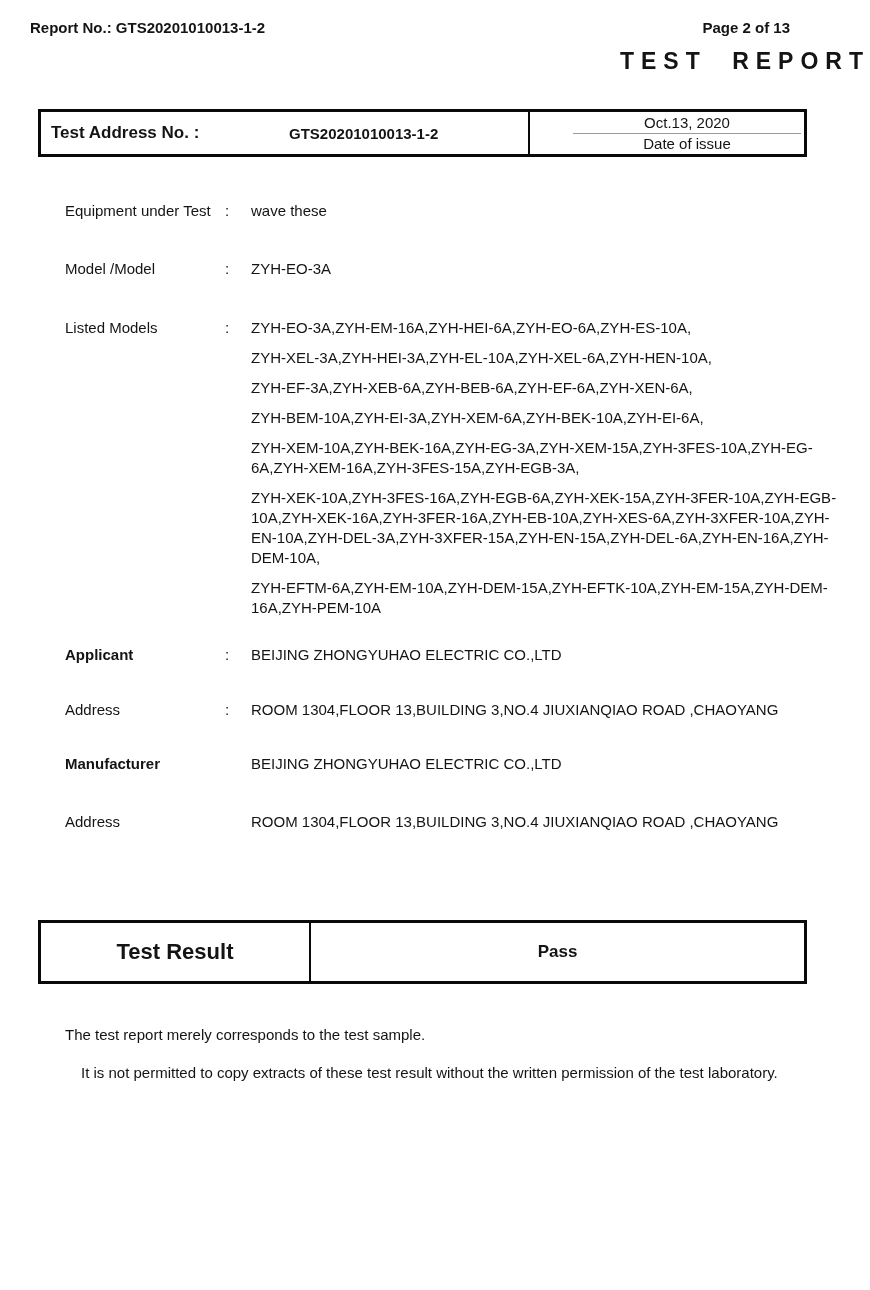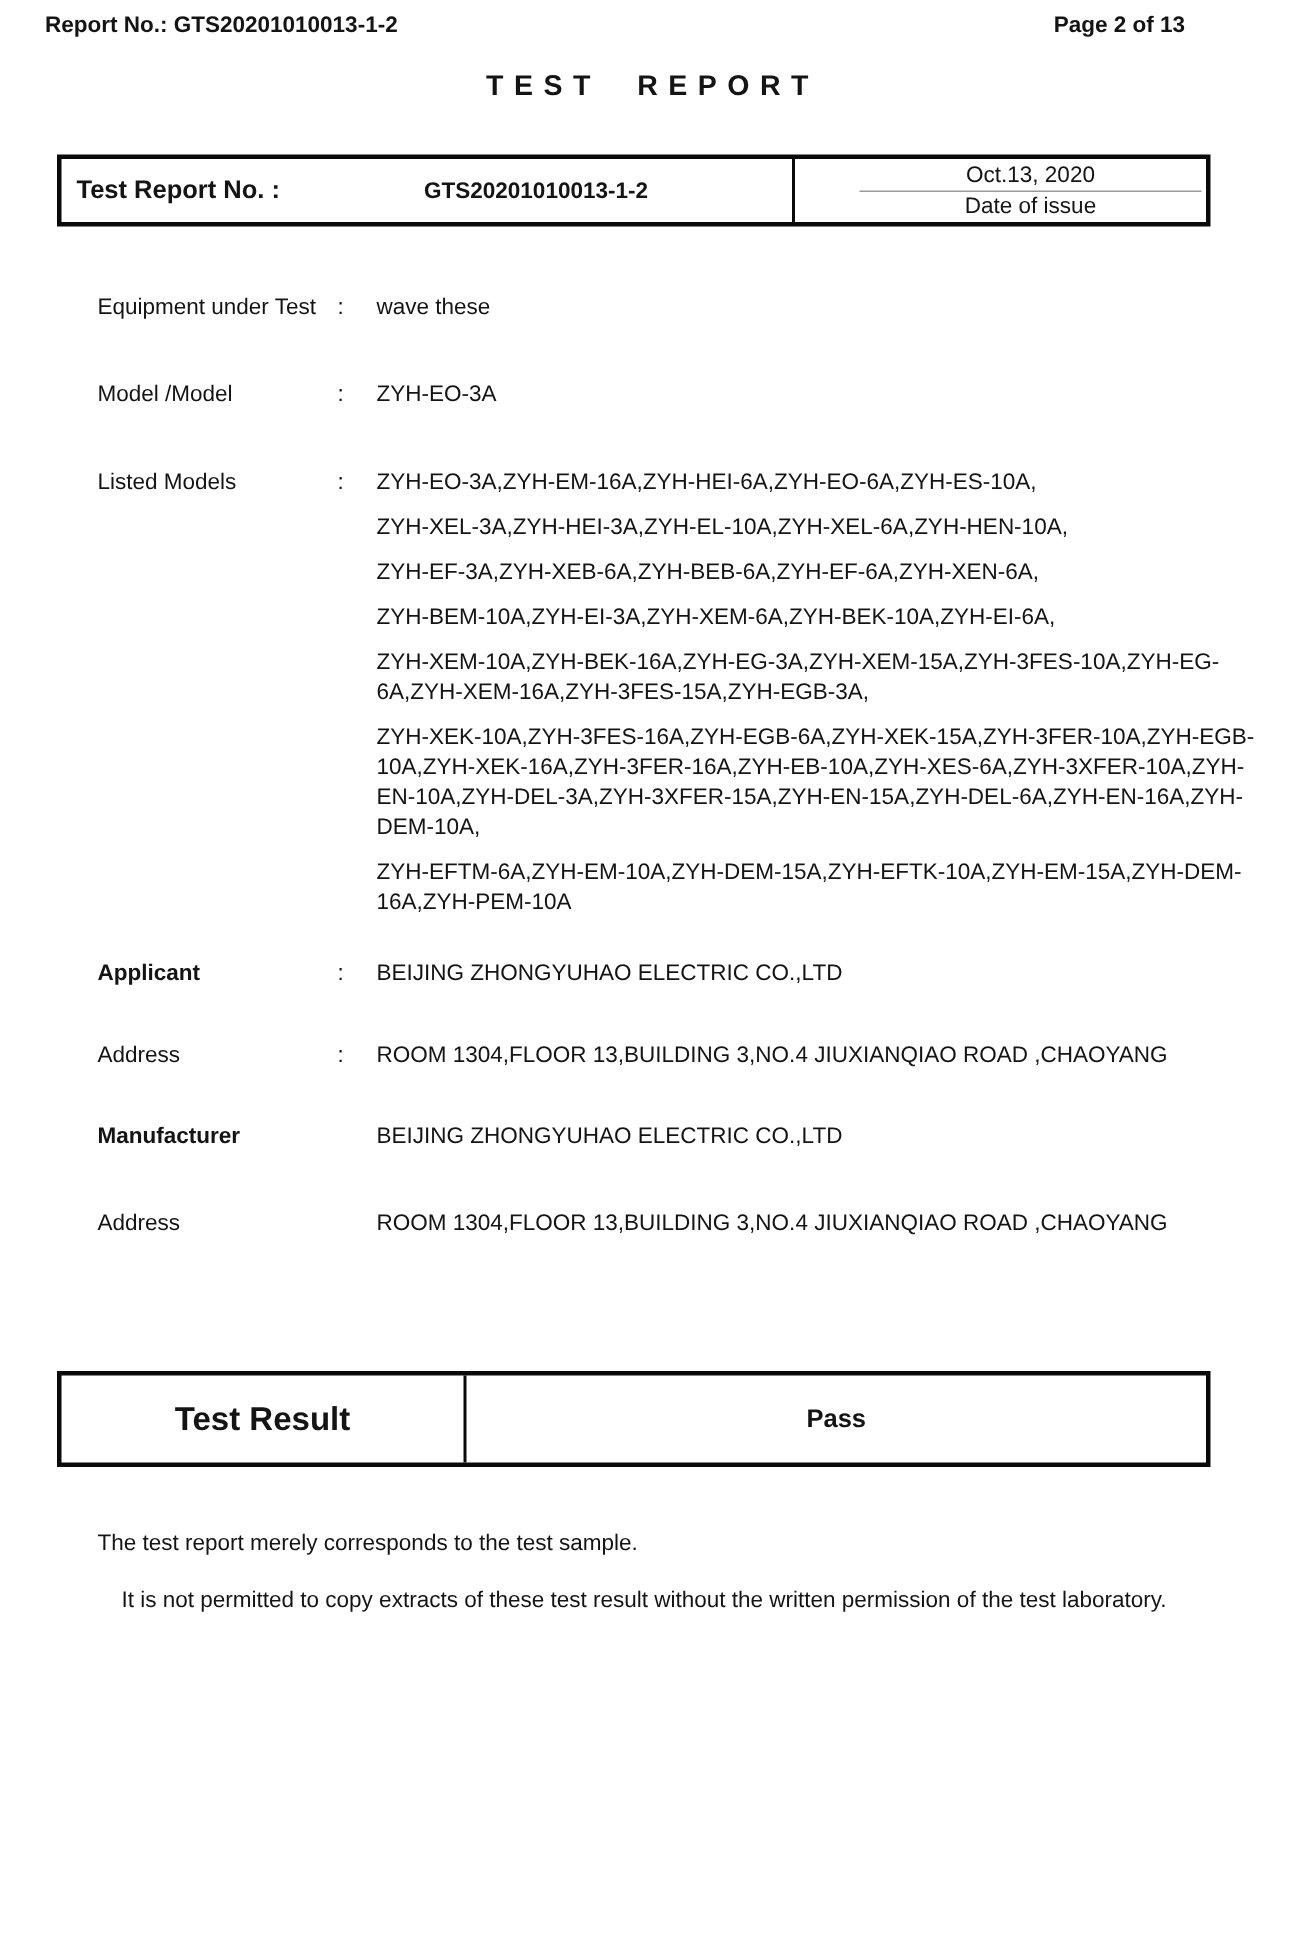--- a/index.html
+++ b/index.html
@@ -14,30 +14,30 @@
     width: 870px;
     height: 1290px;
     background: #ffffff;
     overflow: hidden;
   }
 
   
   .running-header {
     display: flex;
     justify-content: space-between;
-    padding: 8px 80px 0 30px;
+    padding: 19px 80px 0 30px;
     font-size: 15px;
     font-weight: bold;
   }
 
   
   .doc-title {
-    text-align: center;
-    margin-top: 22px;
-    font-size: 19px;
+    text-align: right;
+    margin-top: 12px;
+    font-size: 23px;
     font-weight: bold;
     letter-spacing: 7px;
     word-spacing: 12px;
   }
 
   
   .report-table {
     display: flex;
     margin: 34px 0 0 38px;
     width: 769px;
@@ -165,21 +165,21 @@
 
   <div class="running-header">
     <span>Report No.: GTS20201010013-1-2</span>
     <span>Page 2 of 13</span>
   </div>
 
   <div class="doc-title">TEST REPORT</div>
 
   <div class="report-table">
     <div class="left-cell">
-      <span class="rt-label">Test Report No. :</span>
+      <span class="rt-label">Test Address No. :</span>
       <span class="rt-number">GTS20201010013-1-2</span>
     </div>
     <div class="right-cell">
       <div class="date-line">Oct.13, 2020</div>
       <div class="date-divider"></div>
       <div class="caption-line">Date of issue</div>
     </div>
   </div>
 
   <div class="fields">

